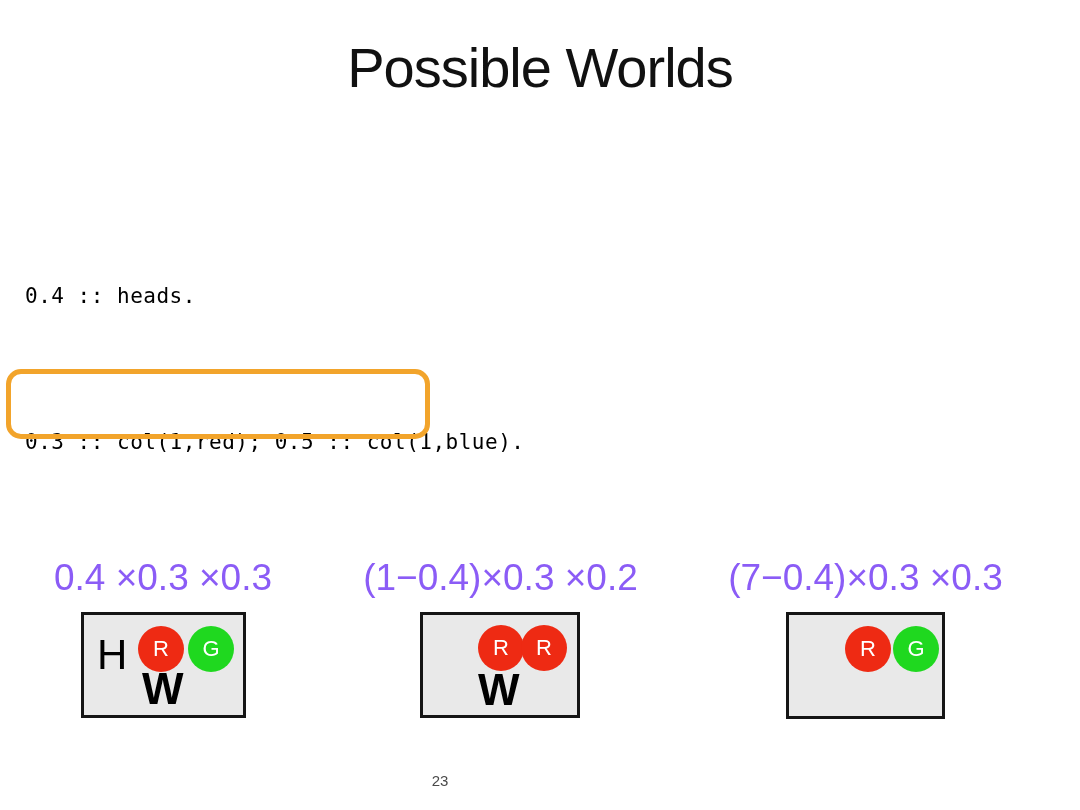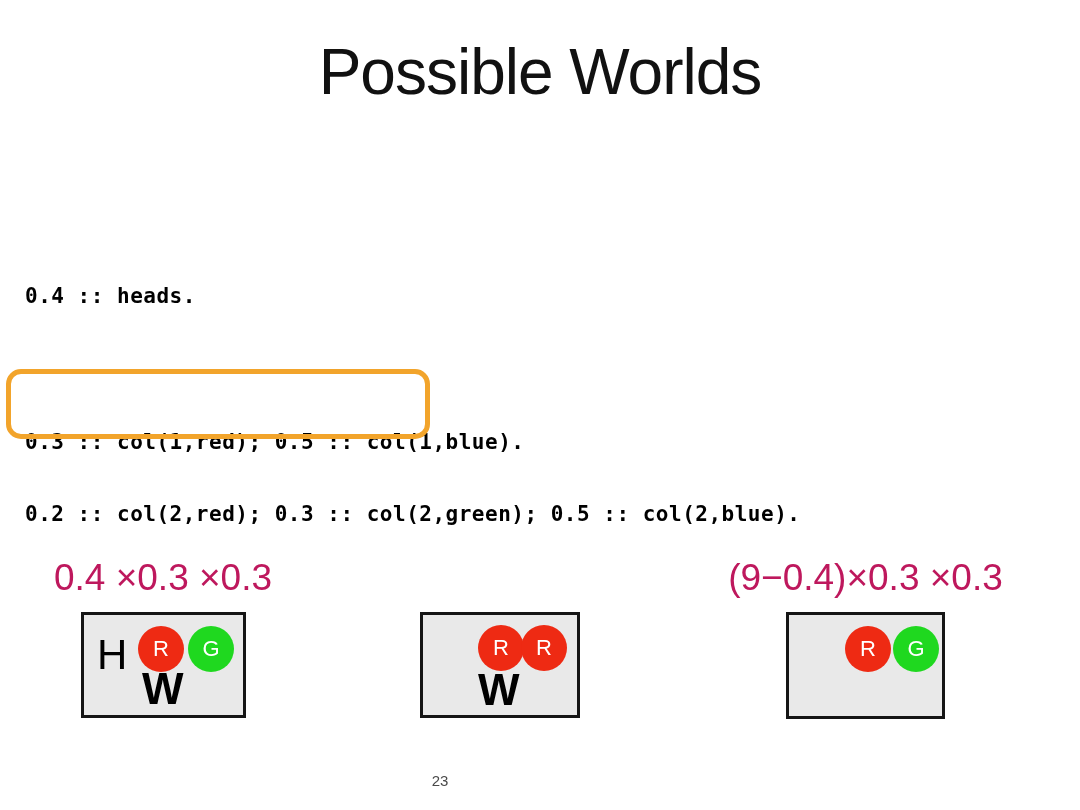--- a/index.html
+++ b/index.html
@@ -22,36 +22,36 @@
   }
 
   
   .slide-title {
     position: absolute;
     left: 0;
     top: 38px;
     width: 1080px;
     text-align: center;
     font-family: "Liberation Sans", sans-serif;
-    font-size: 64px;
+    font-size: 56px;
     font-weight: 400;
     letter-spacing: -1px;
     color: #111111;
     line-height: 1.08;
     white-space: pre;
   }
 
   
   .code-area {
     position: absolute;
     left: 25px;
     top: 236px;
     font-family: "DejaVu Sans Mono", "Liberation Mono", monospace;
     font-size: 21px;
-    font-weight: bold;
+    font-weight: normal;
     color: #000000;
     line-height: 24px;
     white-space: pre;
     letter-spacing: 0.5px;
   }
   .code-line {
     white-space: pre;
     height: 24px;
   }
   .code-gap {
@@ -89,21 +89,21 @@
   }
   .world-formula {
     position: absolute;
     top: 0;
     left: 0;
     width: 100%;
     text-align: center;
     font-family: "Liberation Sans", sans-serif;
     font-size: 37px;
     font-weight: 400;
-    color: #be185d;
+    color: #8b5cf6;
     white-space: pre;
     line-height: 44px;
   }
   .world-box {
     position: absolute;
     top: 56px;
     background: #E9E9E9;
     border: 3px solid #151515;
     box-sizing: border-box;
   }
@@ -154,48 +154,48 @@
 <body>
 
 <div class="slide">
 
   <div class="slide-title">Possible Worlds</div>
 
   <div class="code-area">
     <div class="code-line">0.4 :: heads.</div>
     <div class="code-gap"></div>
     <div class="code-line">0.3 :: col(1,red); 0.5 :: col(1,blue).</div>
-    <div class="code-line">0.2 :: col(2,red); 0.3 :: col(2,green); 0.5 :: col(2,blue).</div>
   </div>
 
   <div class="rule-box"></div>
   <div class="rule-code">
   </div>
 
   <div class="world" style="left:28px; top:556px; width:270px; height:170px;">
     <div class="world-formula">0.4 ×0.3 ×0.3</div>
     <div class="world-box" style="left:53px; width:165px; height:106px;">
       <span class="token heads" style="left:13px; top:19px;">H</span>
       <span class="chip red" style="left:54px; top:11px; width:46px; height:46px;">R</span>
       <span class="chip green" style="left:104px; top:11px; width:46px; height:46px;">G</span>
       <span class="token winner" style="left:58px; top:52px;">W</span>
     </div>
   </div>
 
   <div class="world" style="left:358px; top:556px; width:285px; height:170px;">
+    <div class="world-formula">(1−0.4)×0.3 ×0.2</div>
     <div class="world-box" style="left:62px; width:160px; height:106px;">
       <span class="token heads" style="left:13px; top:19px;"></span>
       <span class="chip red" style="left:55px; top:10px; width:46px; height:46px;">R</span>
       <span class="chip red" style="left:98px; top:10px; width:46px; height:46px;">R</span>
       <span class="token winner" style="left:55px; top:53px;">W</span>
     </div>
   </div>
 
   <div class="world" style="left:710px; top:556px; width:311px; height:170px;">
-    <div class="world-formula">(9−0.4)×0.3 ×0.3</div>
+    <div class="world-formula">(7−0.4)×0.3 ×0.3</div>
     <div class="world-box" style="left:76px; width:159px; height:107px;">
       <span class="token heads" style="left:13px; top:19px;"></span>
       <span class="chip red" style="left:56px; top:11px; width:46px; height:46px;">R</span>
       <span class="chip green" style="left:104px; top:11px; width:46px; height:46px;">G</span>
       <span class="token winner" style="left:58px; top:53px;"></span>
     </div>
   </div>
 
   <div class="page-number">23</div>
 

